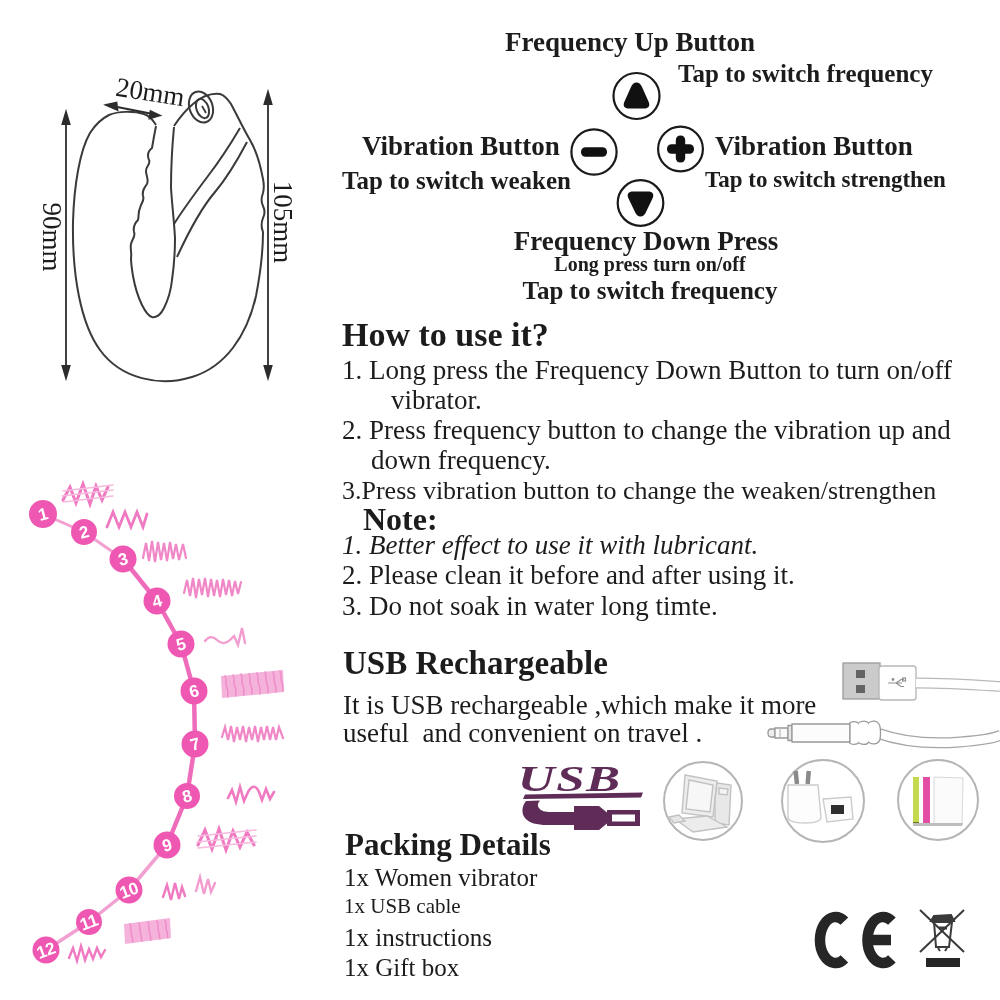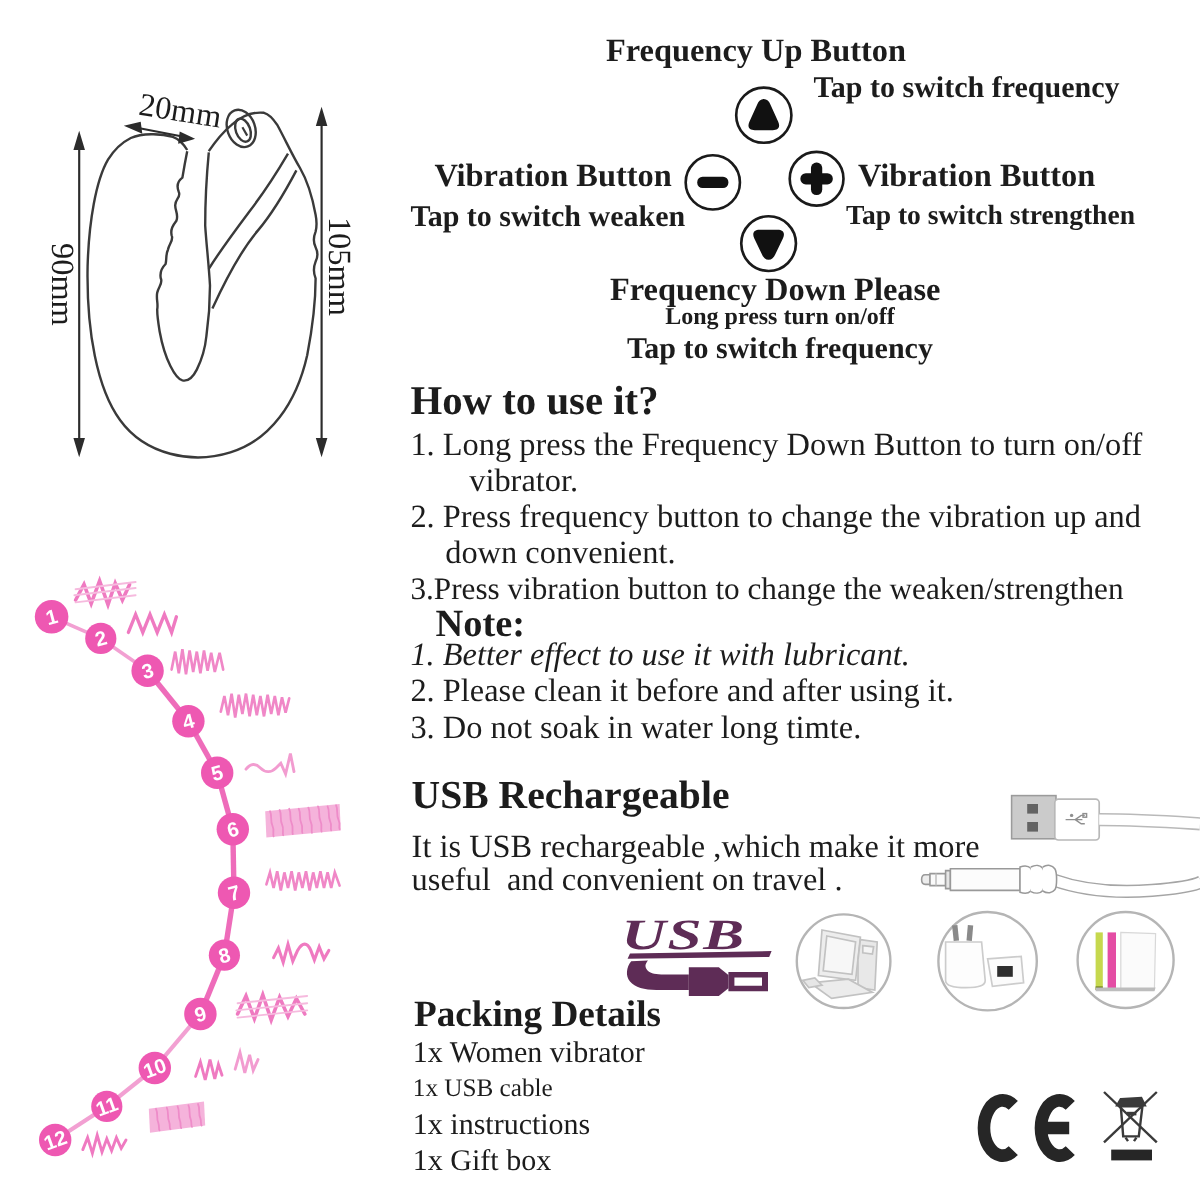--- a/index.html
+++ b/index.html
@@ -79,21 +79,21 @@
     <text x="274" y="222" text-anchor="middle" transform="rotate(90 274 222)">105mm</text>
   </g>
 </svg>
 
 <div class="abs b ctr" style="left:630px;top:27px;font-size:27px;">Frequency Up Button</div>
 <div class="abs b" style="left:678px;top:60px;font-size:25px;">Tap to switch frequency</div>
 <div class="abs b" style="left:362px;top:131px;font-size:27px;">Vibration Button</div>
 <div class="abs b" style="left:715px;top:131px;font-size:27px;">Vibration Button</div>
 <div class="abs b" style="left:342px;top:167px;font-size:25px;">Tap to switch weaken</div>
 <div class="abs b" style="left:705px;top:167px;font-size:23px;">Tap to switch strengthen</div>
-<div class="abs b ctr" style="left:646px;top:226px;font-size:27px;">Frequency Down Please</div>
+<div class="abs b ctr" style="left:646px;top:226px;font-size:27px;">Frequency Down Press</div>
 <div class="abs b ctr" style="left:650px;top:253px;font-size:20px;text-align:center;">Long press turn on/off</div>
 <div class="abs b ctr" style="left:650px;top:277px;font-size:25px;">Tap to switch frequency</div>
 
 <svg class="abs" style="left:550px;top:60px;" width="180" height="180" viewBox="0 0 180 180">
   <g fill="none" stroke="#1a1a1a" stroke-width="2.2">
     <circle cx="86.5" cy="36" r="23"></circle>
     <circle cx="44" cy="92" r="22.6"></circle>
     <circle cx="130.5" cy="89" r="22.4"></circle>
     <circle cx="90.5" cy="143" r="22.8"></circle>
   </g>
@@ -103,21 +103,21 @@
     <rect x="117" y="84.3" width="27" height="9.4" rx="4.5"></rect>
     <rect x="125.8" y="75.5" width="9.4" height="27" rx="4.5"></rect>
     <path d="M90.5,156.5 C88,156.5 86,154.5 85,152 L78.5,138.5 C76.5,134 78.5,131.5 83,131.5 L98,131.5 C102.5,131.5 104.5,134 102.5,138.5 L96,152 C95,154.5 93,156.5 90.5,156.5 Z"></path>
   </g>
 </svg>
 
 <div class="abs b" style="left:342px;top:316px;font-size:34px;">How to use it?</div>
 <div class="abs" style="left:342px;top:355px;font-size:27px;">1. Long press the Frequency Down Button to turn on/off</div>
 <div class="abs" style="left:371px;top:385px;font-size:27px;margin-left:20px;">vibrator.</div>
 <div class="abs" style="left:342px;top:415px;font-size:27px;">2. Press frequency button to change the vibration up and</div>
-<div class="abs" style="left:371px;top:445px;font-size:27px;">down convenient.</div>
+<div class="abs" style="left:371px;top:445px;font-size:27px;">down frequency.</div>
 <div class="abs" style="left:342px;top:476px;font-size:26px;">3.Press vibration button to change the weaken/strengthen</div>
 <div class="abs b" style="left:344px;top:501px;font-size:32px;margin-left:19px;">Note:</div>
 <div class="abs" style="left:342px;top:530px;font-size:27px;font-style:italic;">1. Better effect to use it with lubricant.</div>
 <div class="abs" style="left:342px;top:560px;font-size:27px;">2. Please clean it before and after using it.</div>
 <div class="abs" style="left:342px;top:591px;font-size:27px;">3. Do not soak in water long timte.</div>
 
 <div class="abs b" style="left:343px;top:645px;font-size:33px;">USB Rechargeable</div>
 <div class="abs" style="left:343px;top:690px;font-size:27px;">It is USB rechargeable ,which make it more</div>
 <div class="abs" style="left:343px;top:718px;font-size:27px;">useful&nbsp; and convenient on travel .</div>
 

